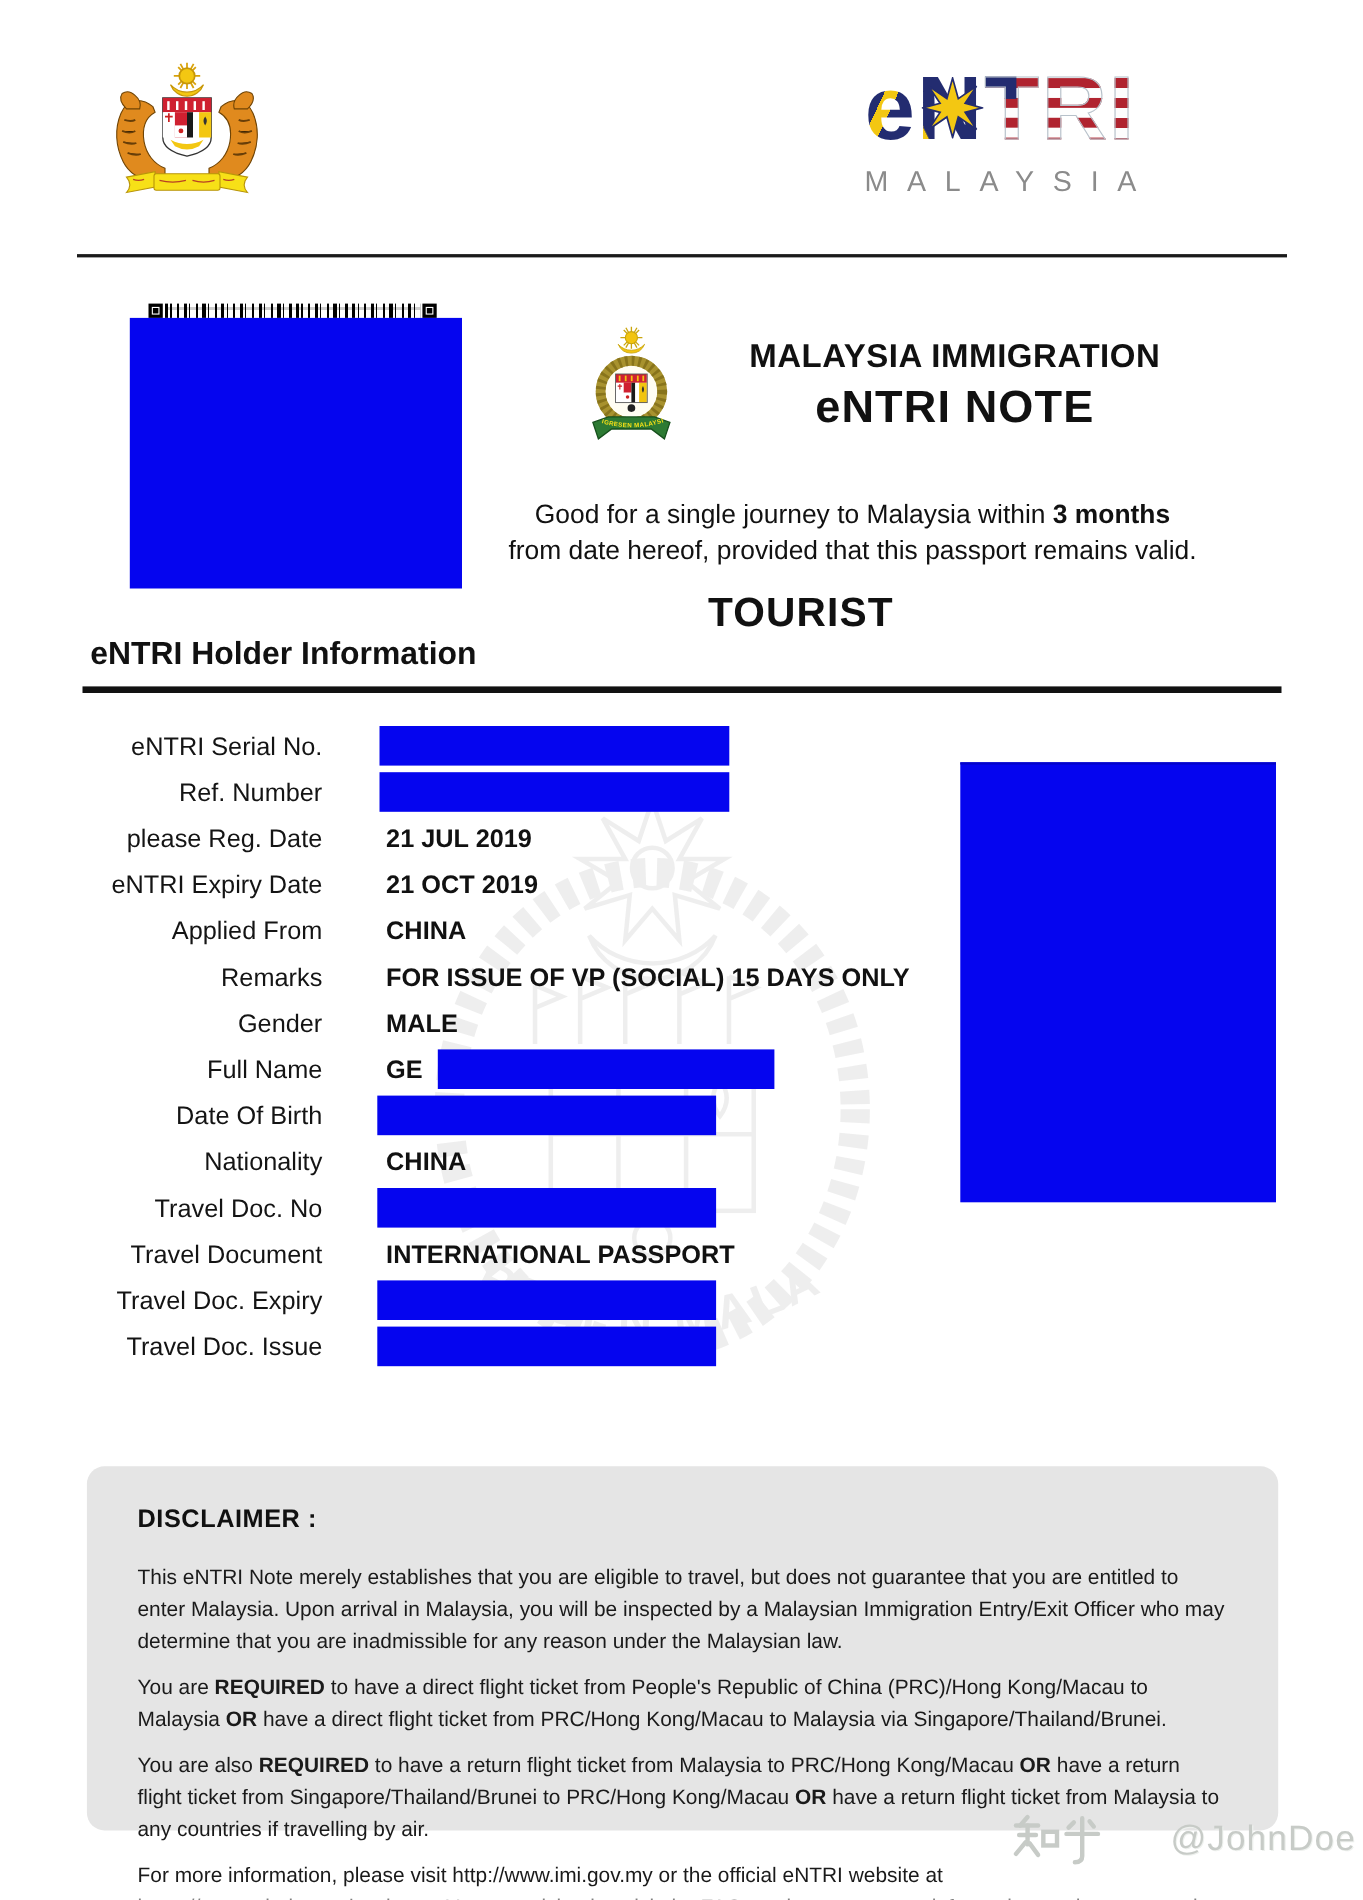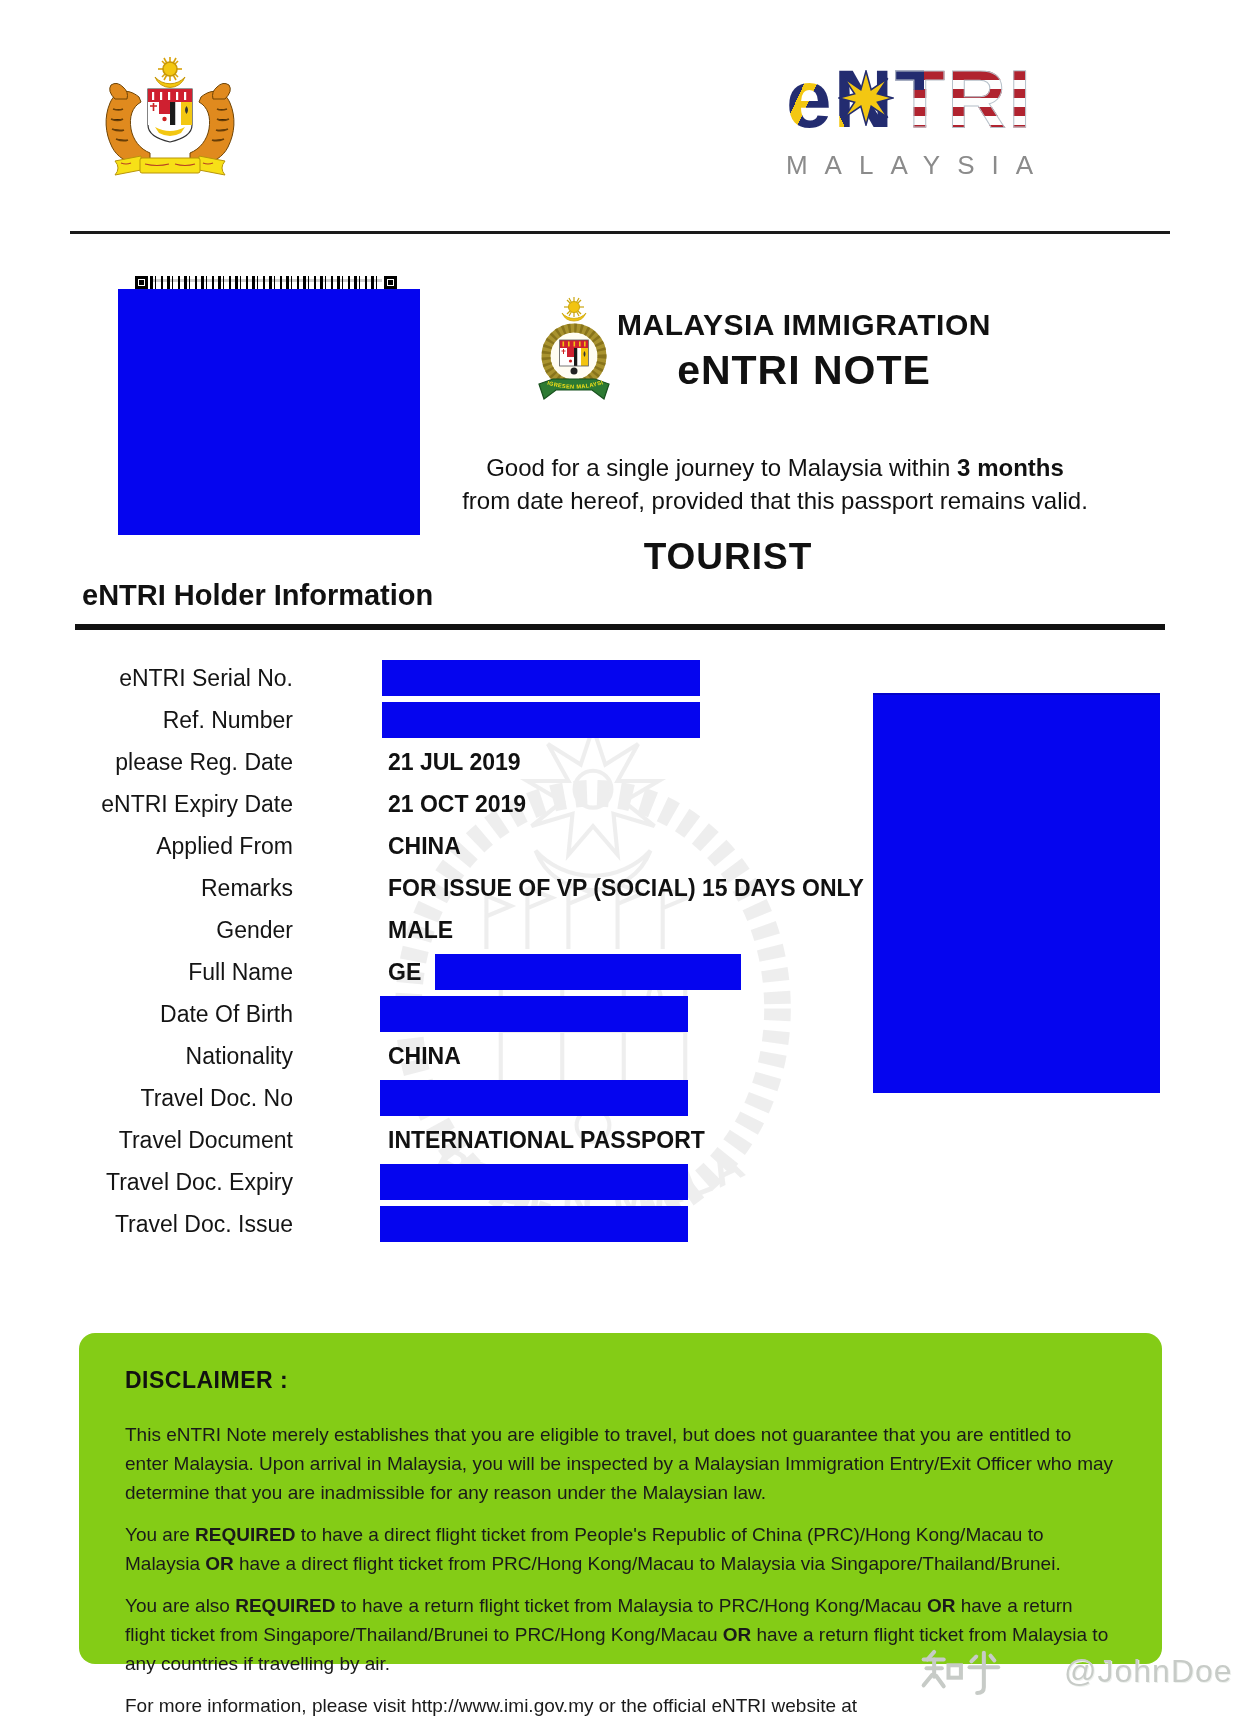--- a/index.html
+++ b/index.html
@@ -33,42 +33,42 @@
   .qr-marker::after { content:""; position:absolute; left:1px; top:1px; width:5px; height:5px; background:#000; }
   .qr-mid { flex:1; margin:0 2px;
     background:
       repeating-linear-gradient(90deg, #000 0 3px, transparent 3px 5px, #000 5px 6px, transparent 6px 11px, #000 11px 13px, transparent 13px 17px),
       repeating-linear-gradient(180deg, #fff 0 3px, #cfcfcf 3px 6px, #fff 6px 13px);
   }
   .qr-redact { position:absolute; left:118px; top:289px; width:302px; height:246px; background:var(--blue); }
 
   
   .crest { position:absolute; left:529px; top:296px; width:90px; height:114px; }
-  .imm-head { position:absolute; left:584px; top:308px; width:440px; text-align:center; }
+  .imm-head { position:absolute; left:648px; top:308px; width:440px; text-align:center; }
   .imm-title { font-size:30px; font-weight:bold; letter-spacing:0.5px; }
   .imm-sub { font-size:41px; font-weight:bold; margin-top:5px; letter-spacing:1px; }
   .validity { position:absolute; left:430px; top:451px; width:690px; text-align:center; font-size:24px; line-height:33px; }
   .tourist { position:absolute; left:528px; top:536px; width:400px; text-align:center; font-size:37px; font-weight:bold; letter-spacing:1px; }
 
   
   .holder-title { position:absolute; left:82px; top:579px; font-size:29px; font-weight:bold; }
   .rule-section { position:absolute; left:75px; top:624px; width:1090px; height:6px; background:#111; }
   .holder-table { position:absolute; left:80px; top:657px; width:740px; }
-  .row { display:flex; align-items:center; height:42px;gap:37px; }
+  .row { display:flex; align-items:center; height:42px; }
   .lbl { width:213px; text-align:right; font-size:23px; color:#141414; flex:none; }
   .val { margin-left:58px; font-size:23px; font-weight:bold; display:flex; align-items:center; white-space:nowrap;text-align:right; }
   .redact { display:inline-block; height:36px; background:var(--blue); }
   .bar-wide { width:318px; margin-left:-6px; }
   .bar-std  { width:308px; margin-left:-8px; }
   .bar-name { width:306px; margin-left:14px; }
   .photo-redact { position:absolute; left:873px; top:693px; width:287px; height:400px; background:var(--blue); border-top:2px solid #0303c8; }
   .wm-crest { position:absolute; left:388px; top:688px; width:410px; height:600px; opacity:0.085; }
 
   
-  .disclaimer { position:absolute; left:79px; top:1333px; width:1083px; height:331px; background:#84cc16; border-radius:16px; padding:34px 46px 0 46px; }
+  .disclaimer { position:absolute; left:79px; top:1333px; width:1083px; height:331px; background:#e5e5e5; border-radius:16px; padding:34px 46px 0 46px; }
   .disc-title { font-size:23px; font-weight:bold; margin-bottom:26px; letter-spacing:0.5px; }
   .disclaimer p { font-size:19px; line-height:29px; color:#1a1a1a; margin-bottom:13px; }
   .disclaimer p .b { font-weight:bold; }
 
   
   .footer-wm { position:absolute; left:916px; top:1646px; display:flex; align-items:center; gap:14px; color:#c7cbc7; text-shadow:1px 1px 0 #eef1ee; }
   .footer-wm .handle { font-size:32px; letter-spacing:1px;margin-left:48px; }
 </style>
 </head>
 <body>

